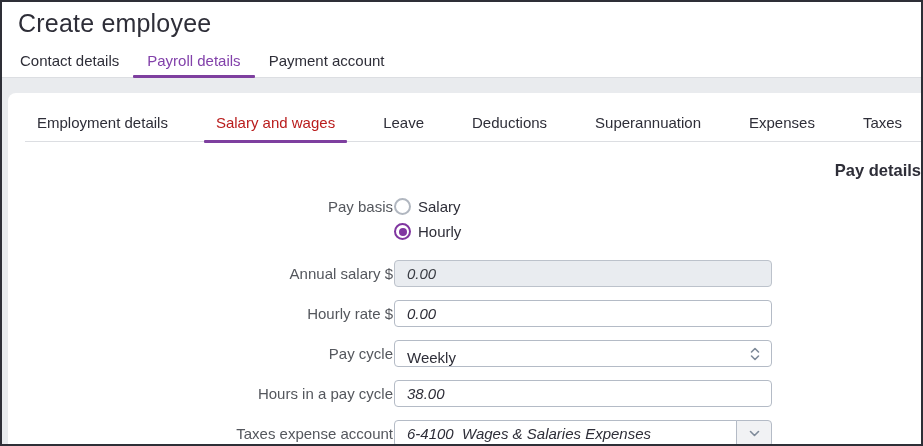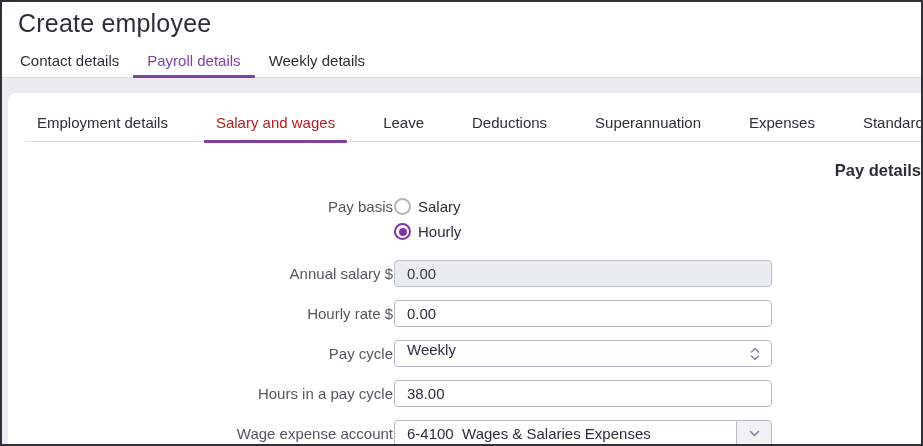--- a/index.html
+++ b/index.html
@@ -66,42 +66,42 @@
   .form-label {
     width: 386px; flex: 0 0 386px; text-align: right; padding-right: 1px;
     font-size: 15px; color: #54575d; line-height: 20px;
   }
   .form-field { width: 378px; flex: 0 0 378px; }
 
   .text-input {
     width: 100%; height: 27px; border: 1px solid #b4bbc6; border-radius: 4px;
     font-family: "Liberation Sans", "DejaVu Sans", sans-serif;
     font-size: 15px; color: #2e2e38; padding: 0 12px; background: #ffffff;
-    outline: none; display: block;
+    outline: none; display: block; font-style: italic;
   }
   .text-input:disabled { background: #e9ecf0; color: #3a3d44; border-color: #bcc2cb; }
 
   
   .radio-group { display: flex; flex-direction: column; gap: 8px; padding-top: 1px; }
   .radio-option { display: flex; align-items: center; gap: 7px; cursor: pointer; }
   .radio-circle {
     width: 17px; height: 17px; border-radius: 50%;
     border: 2px solid #b1b7c0; background: #fff; position: relative; flex: 0 0 17px;
   }
   .radio-option.checked .radio-circle { border-color: #8036a0; }
   .radio-option.checked .radio-circle::after {
     content: ""; position: absolute; left: 2.5px; top: 2.5px;
     width: 8px; height: 8px; border-radius: 50%; background: #8036a0;
   }
   .radio-label { font-size: 15px; color: #2e2e38; }
 
   
   .select-box {
     position: relative; height: 27px; border: 1px solid #b4bbc6; border-radius: 4px;
-    background: #fff; display: flex; align-items: flex-start; padding: 0 30px 0 12px;
+    background: #fff; display: flex; align-items: flex-end; padding: 0 30px 0 12px;
     font-size: 15px; color: #2e2e38; cursor: pointer;
   }
   .select-box .chevrons { position: absolute; right: 10px; top: 5px; }
 
   
   .combo { display: flex; width: 100%; }
   .combo .text-input { flex: 1 1 auto; border-radius: 4px 0 0 4px; }
   .combo-button {
     flex: 0 0 36px; height: 27px; border: 1px solid #b4bbc6; border-left: 1px solid #b4bbc6;
     margin-left: -1px; border-radius: 0 4px 4px 0; background: #f1f2f4;
@@ -111,34 +111,35 @@
   .icon-svg { display: block; }
 </style>
 </head>
 <body>
 
 <div class="header">
   <div class="page-title">Create employee</div>
   <div class="main-tabs">
     <div class="tab">Contact details</div>
     <div class="tab selected">Payroll details</div>
-    <div class="tab">Weekly details</div>
+    <div class="tab">Payment account</div>
   </div>
 </div>
 
 <div class="content">
   <div class="card">
 
     <div class="sub-tabs">
       <div class="sub-tab">Employment details</div>
       <div class="sub-tab selected">Salary and wages</div>
       <div class="sub-tab">Leave</div>
       <div class="sub-tab">Deductions</div>
       <div class="sub-tab">Superannuation</div>
       <div class="sub-tab">Expenses</div>
+      <div class="sub-tab">Taxes</div>
       <div class="sub-tab">Standard pay</div>
       <div class="sub-tab">Pay history</div>
     </div>
 
     <div class="section-heading">Pay details</div>
 
     <div class="form">
 
       <div class="form-row align-top">
         <div class="form-label">Pay basis</div>
@@ -186,21 +187,21 @@
       </div>
 
       <div class="form-row">
         <div class="form-label">Hours in a pay cycle</div>
         <div class="form-field">
           <input class="text-input" type="text" value="38.00" style="">
         </div>
       </div>
 
       <div class="form-row">
-        <div class="form-label">Wage expense account</div>
+        <div class="form-label">Taxes expense account</div>
         <div class="form-field combo">
           <input class="text-input" type="text" value="6-4100  Wages &amp; Salaries Expenses" style="">
           <div class="combo-button">
             <span>
               <svg class="icon-svg" width="13" height="9" viewBox="0 0 13 9">
                 <polyline points="2.5,2.5 6.5,6.5 10.5,2.5" fill="none" stroke="#7e8a99" stroke-width="1.6" stroke-linecap="round" stroke-linejoin="round"></polyline>
               </svg>
             </span>
           </div>
         </div>

